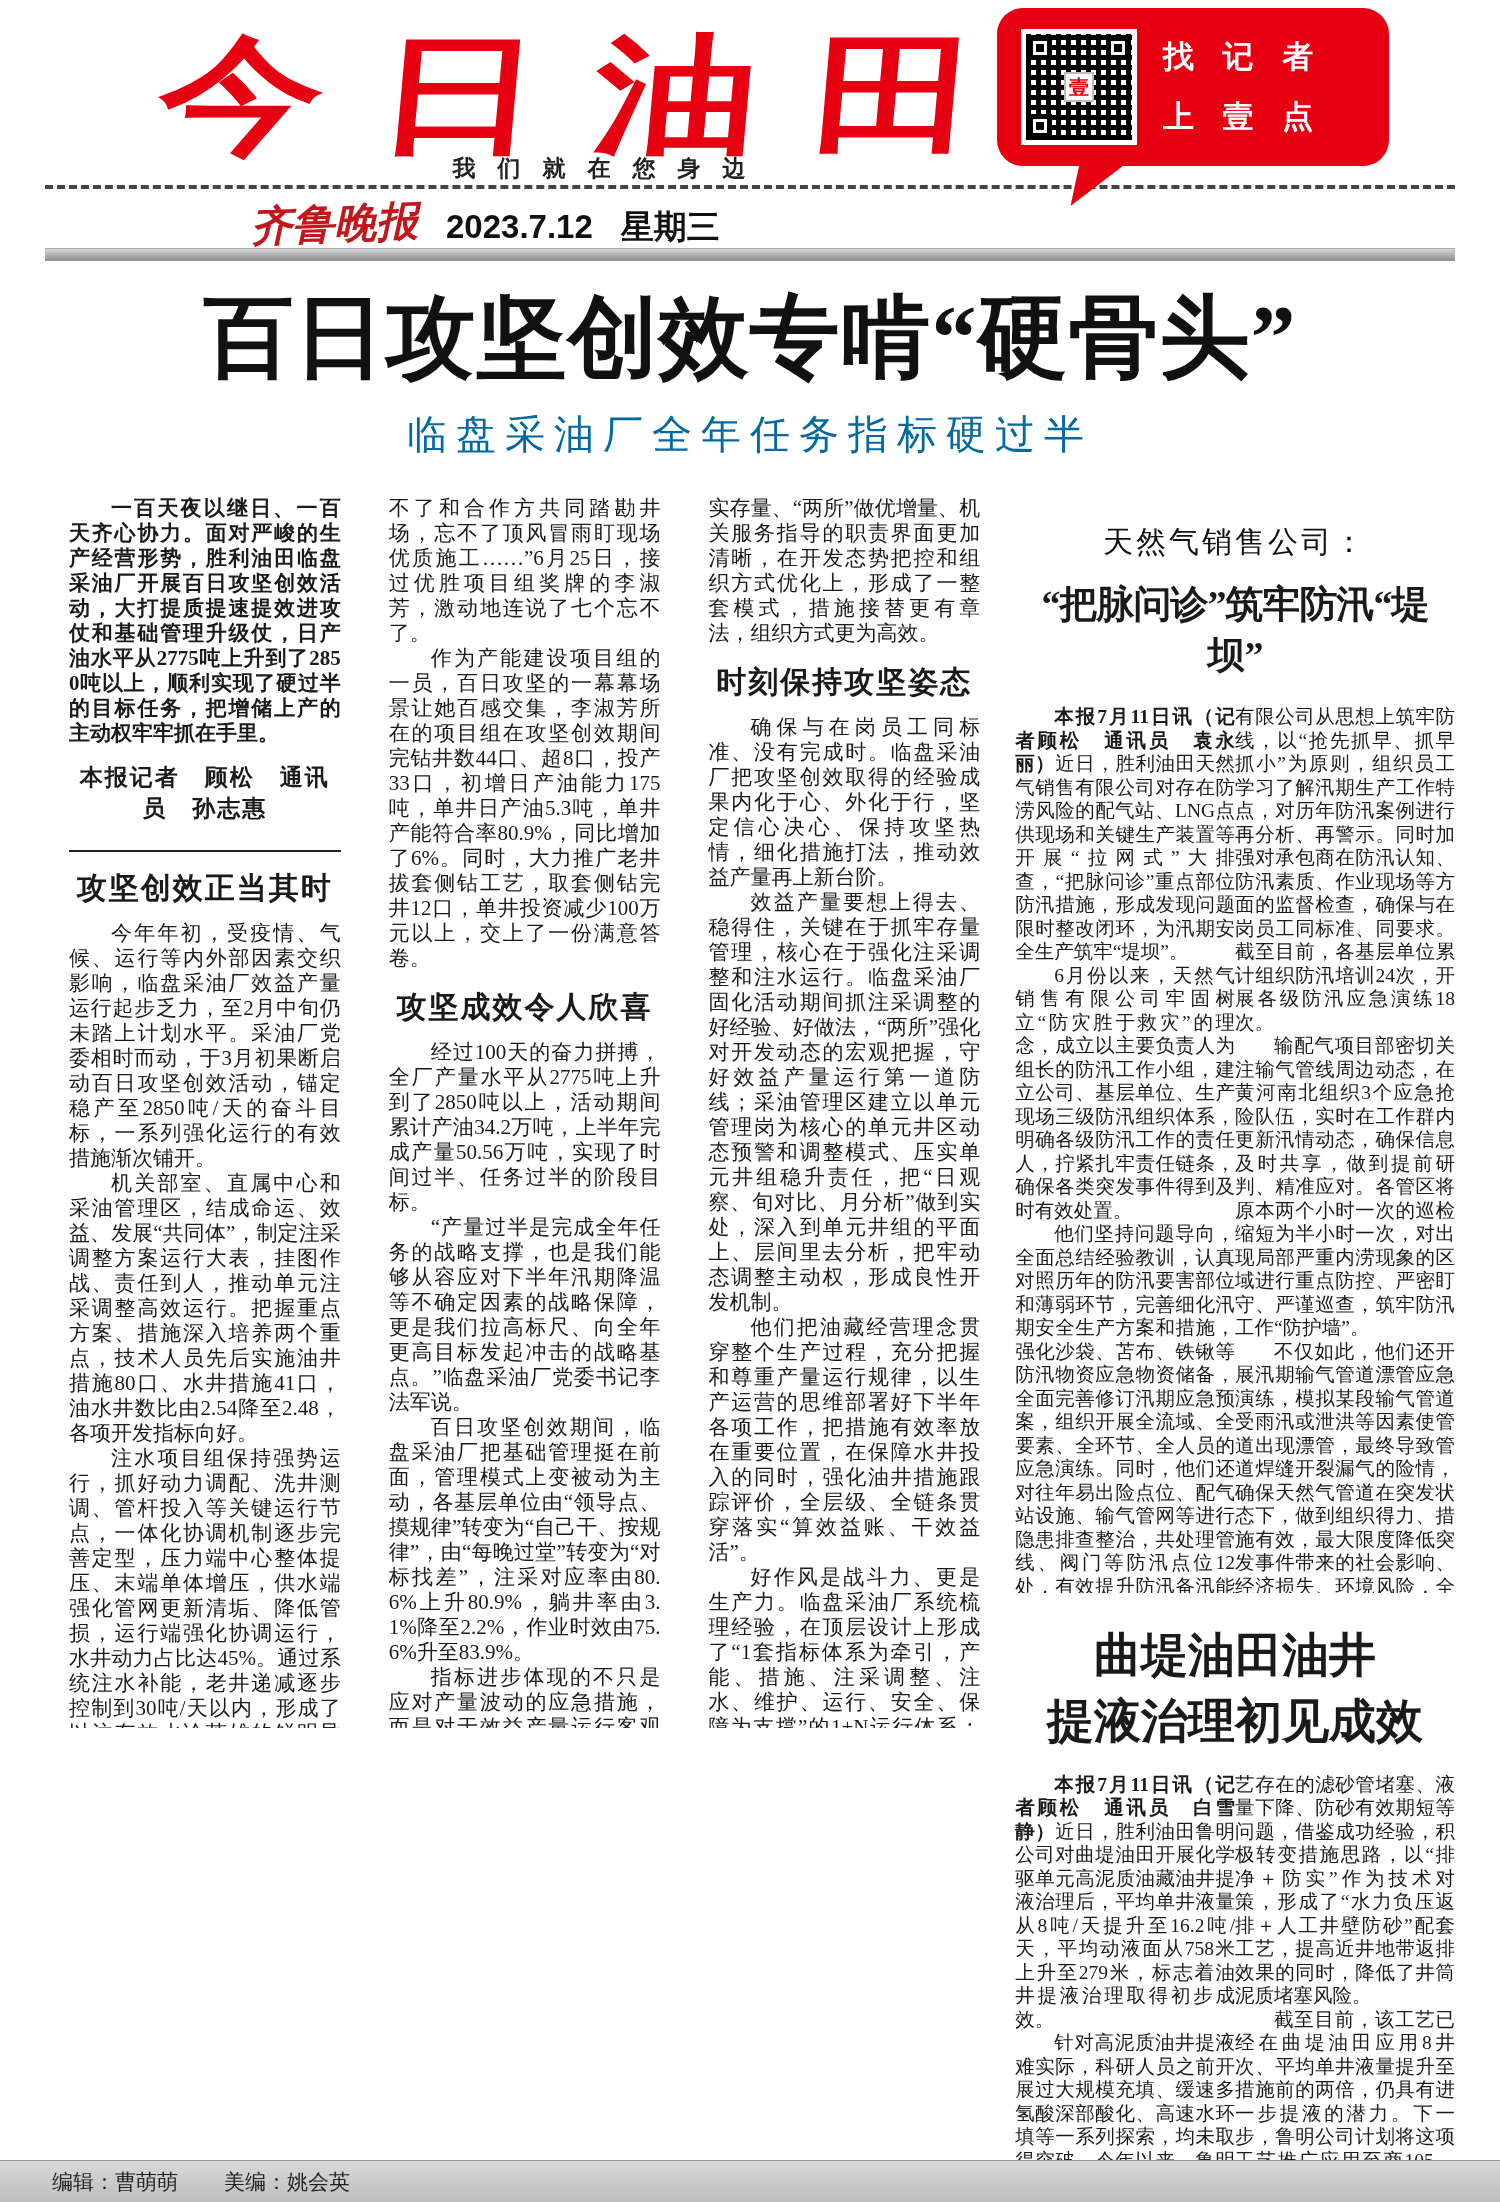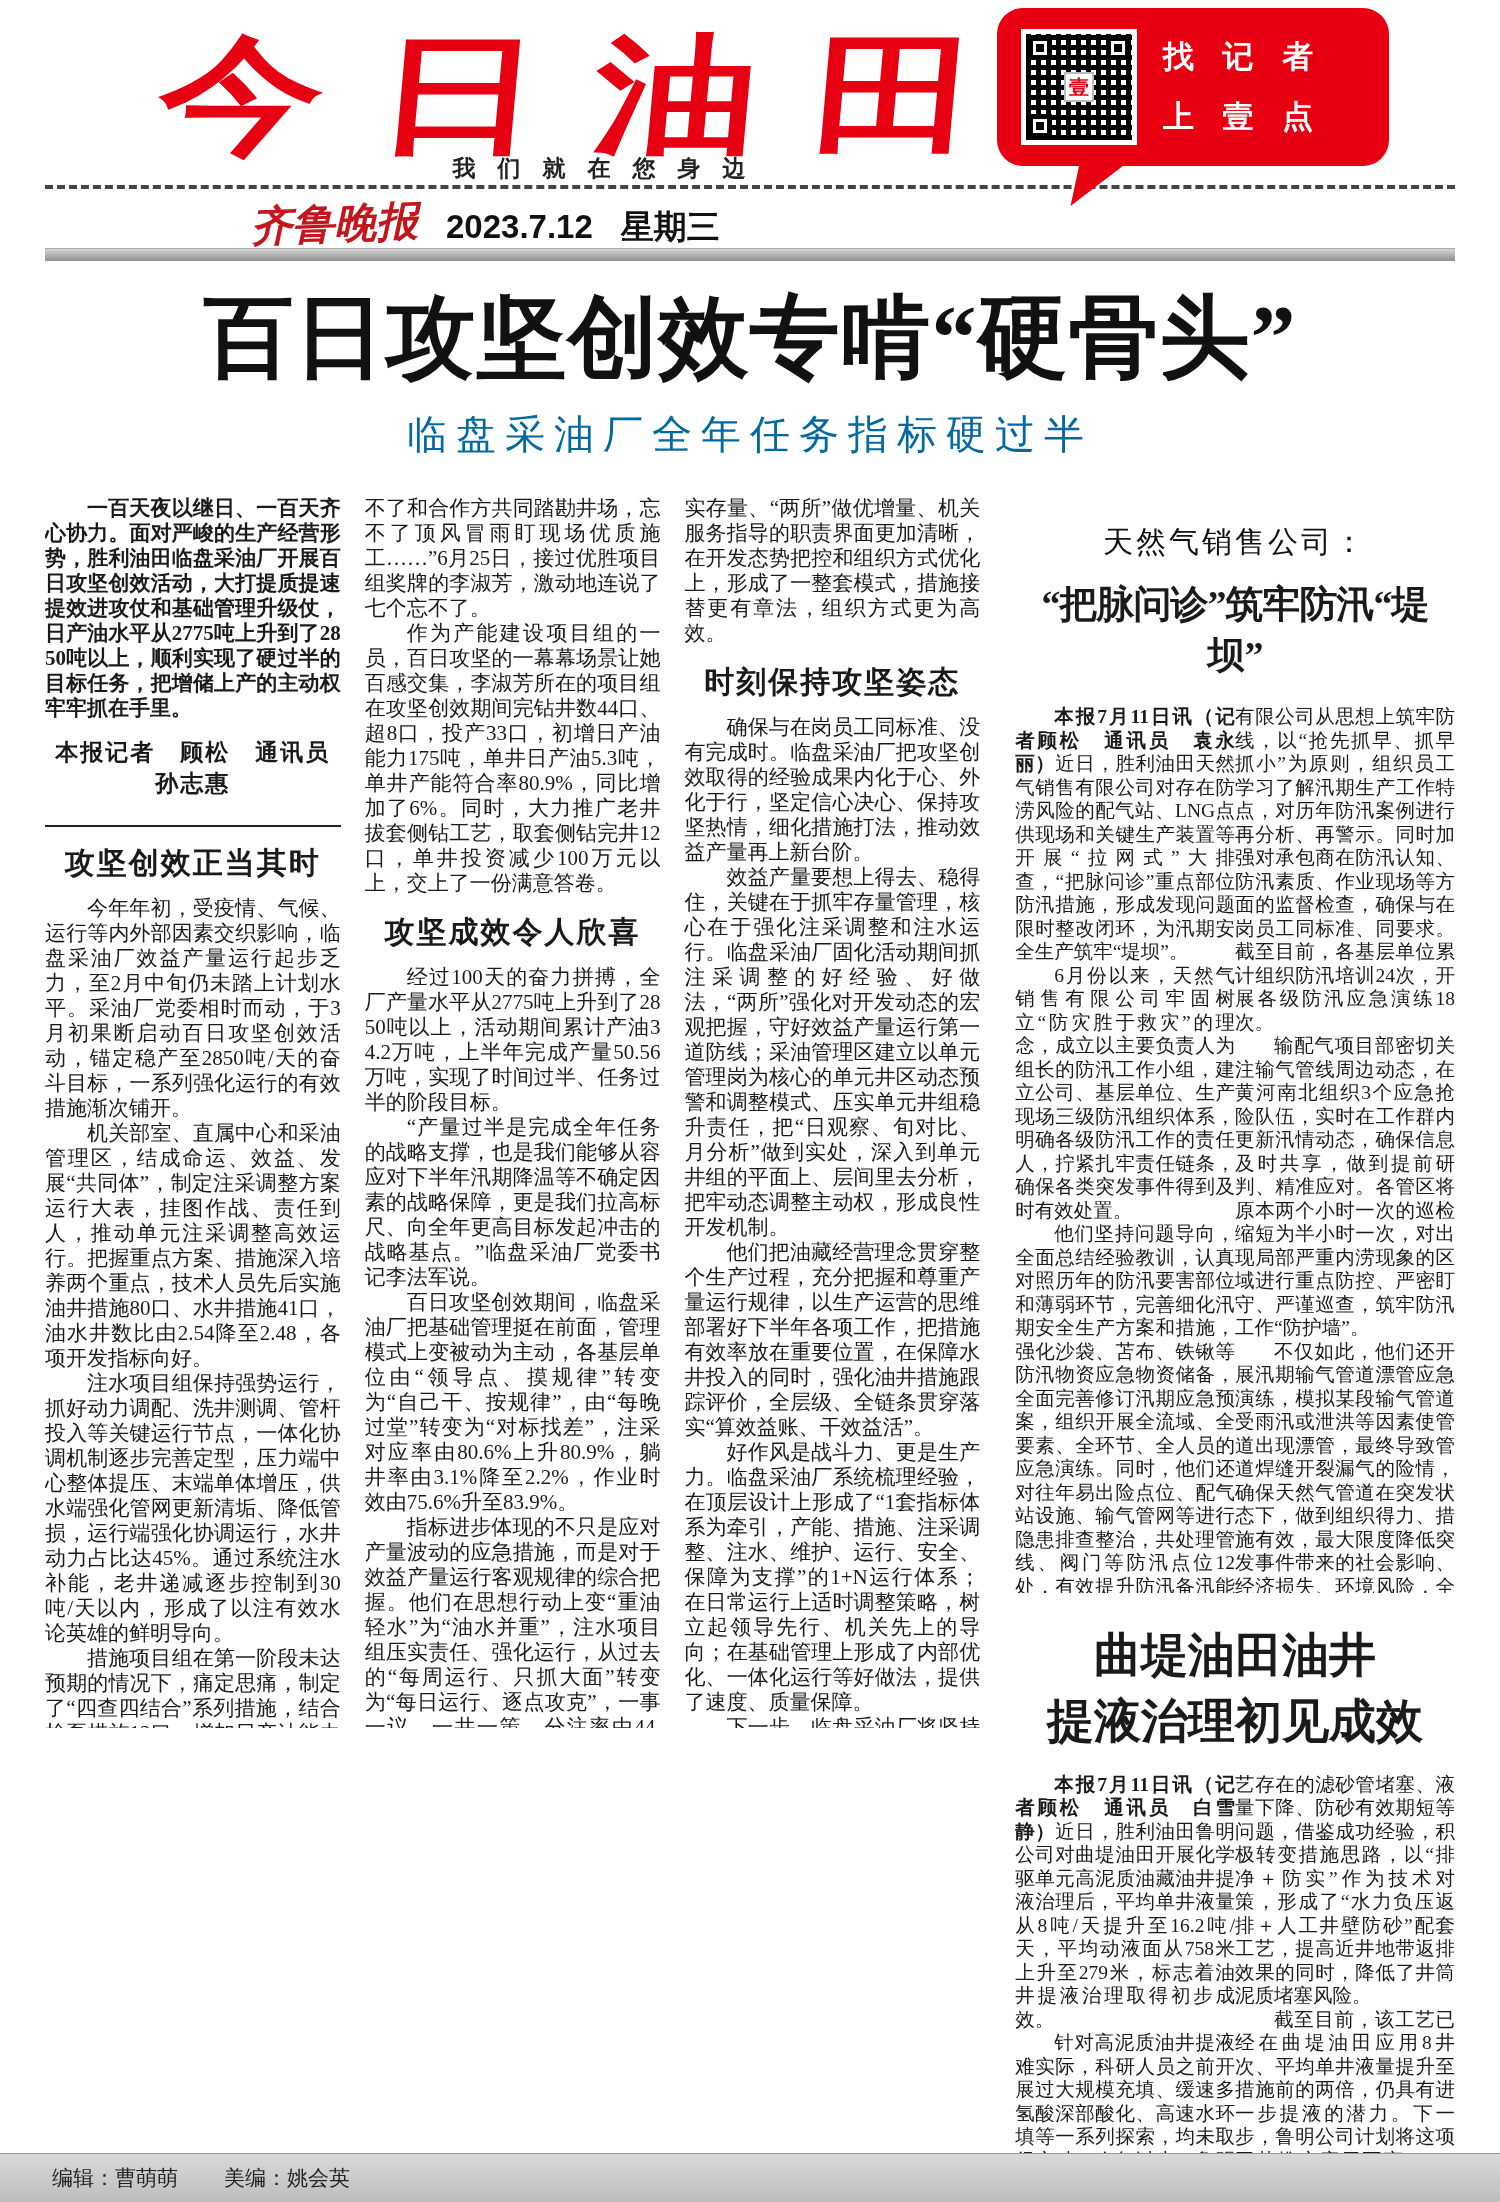--- a/index.html
+++ b/index.html
@@ -60,21 +60,21 @@
     background:linear-gradient(#d6d6d6,#8d8d8d); border-top:1px solid #aaa; }
 
   
   .headline-block{ text-align:center; margin-top:26px; }
   .main-headline{ font-size:90px; font-weight:900; letter-spacing:1px; color:#111; line-height:1.1; }
   .sub-headline{ font-size:40px; font-weight:500; letter-spacing:9px; color:#0369a1; margin-top:20px; }
 
   
   .content{ display:flex; margin-top:34px; }
   .main-cols{ width:942px; display:flex; gap:24px; height:1232px; overflow:hidden; }
-  .col{ flex:1; overflow:hidden; }
+  .col{ flex:1; overflow:hidden;margin-left:24px; }
   .col p, .subcol p{ text-align:justify; text-justify:inter-character; word-break:break-all; }
   .col p{ font-size:21px; line-height:25px; }
   .para.indent{ text-indent:2em; }
   .lead{ font-weight:bold; }
   .byline-row{ text-align:center; font-size:23px; font-weight:bold; padding:16px 0 26px;
     border-bottom:2px solid #222; margin-bottom:10px; letter-spacing:2px; }
   .subhead{ text-align:center; font-size:30px; font-weight:900; margin:16px 0 12px; letter-spacing:2px; }
 
   
   .rightcol{ width:443px; margin-left:35px; height:1690px; overflow:hidden; }
@@ -83,21 +83,21 @@
   .subcols{ display:flex; overflow:hidden; }
   .gas-cols{ height:888px; }
   .subcol{ flex:1; overflow:hidden; }
   .subcol p{ font-size:19.5px; line-height:23.5px; }
 
   .qudi-headline{ text-align:center; font-size:47px; font-weight:900; line-height:1.4; margin:30px 0 18px; }
   .qudi-cols{ height:398px; }
   .qudi-rule{ border-bottom:2px solid #111; margin-top:16px; }
 
   
-  .footer{ position:absolute; left:0; bottom:0; width:1500px; height:49px;
+  .footer{ position:absolute; left:0; bottom:0; width:1500px; height:42px;
     background:linear-gradient(#d9d9d9,#bdbdbd); border-top:1px solid #979797;
     display:flex; align-items:center; gap:46px; padding-left:52px;
     font-size:21px; color:#222; font-family:"Liberation Sans",sans-serif; }
 </style>
 </head>
 <body>
 
 <div class="page">
 
   <div class="masthead">

